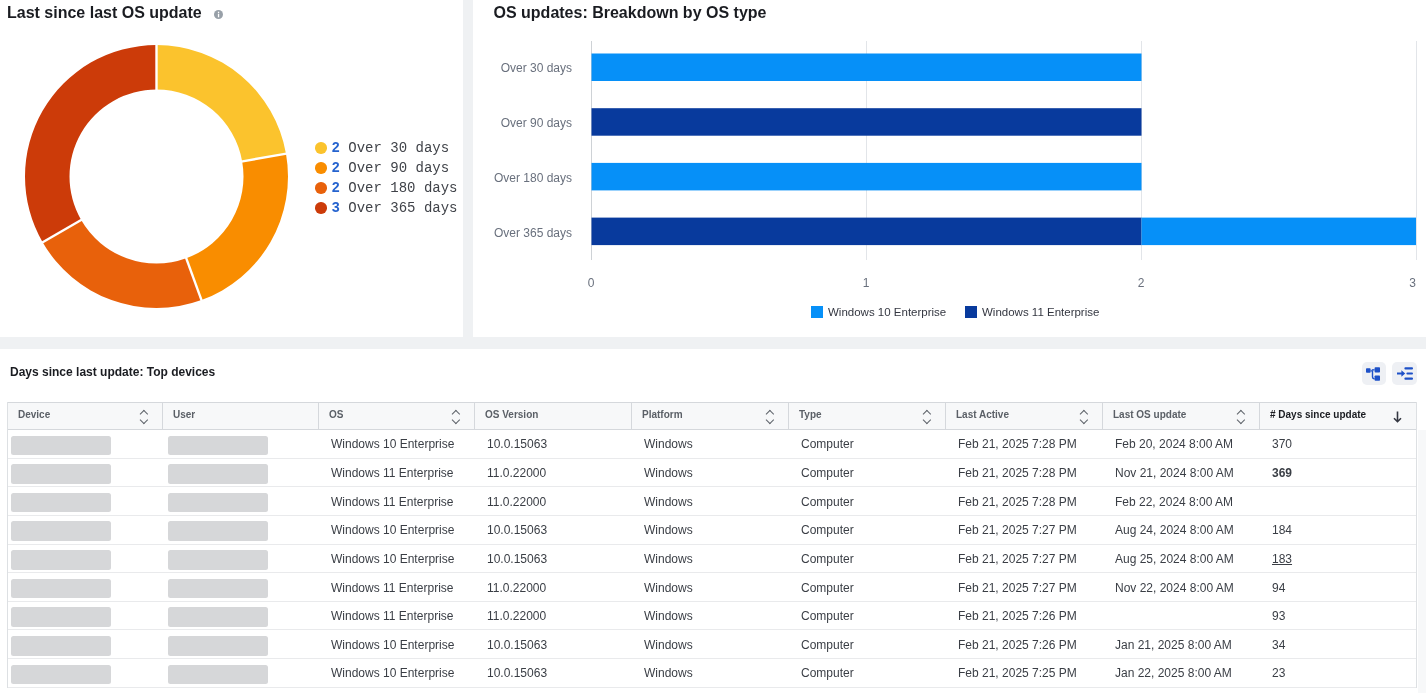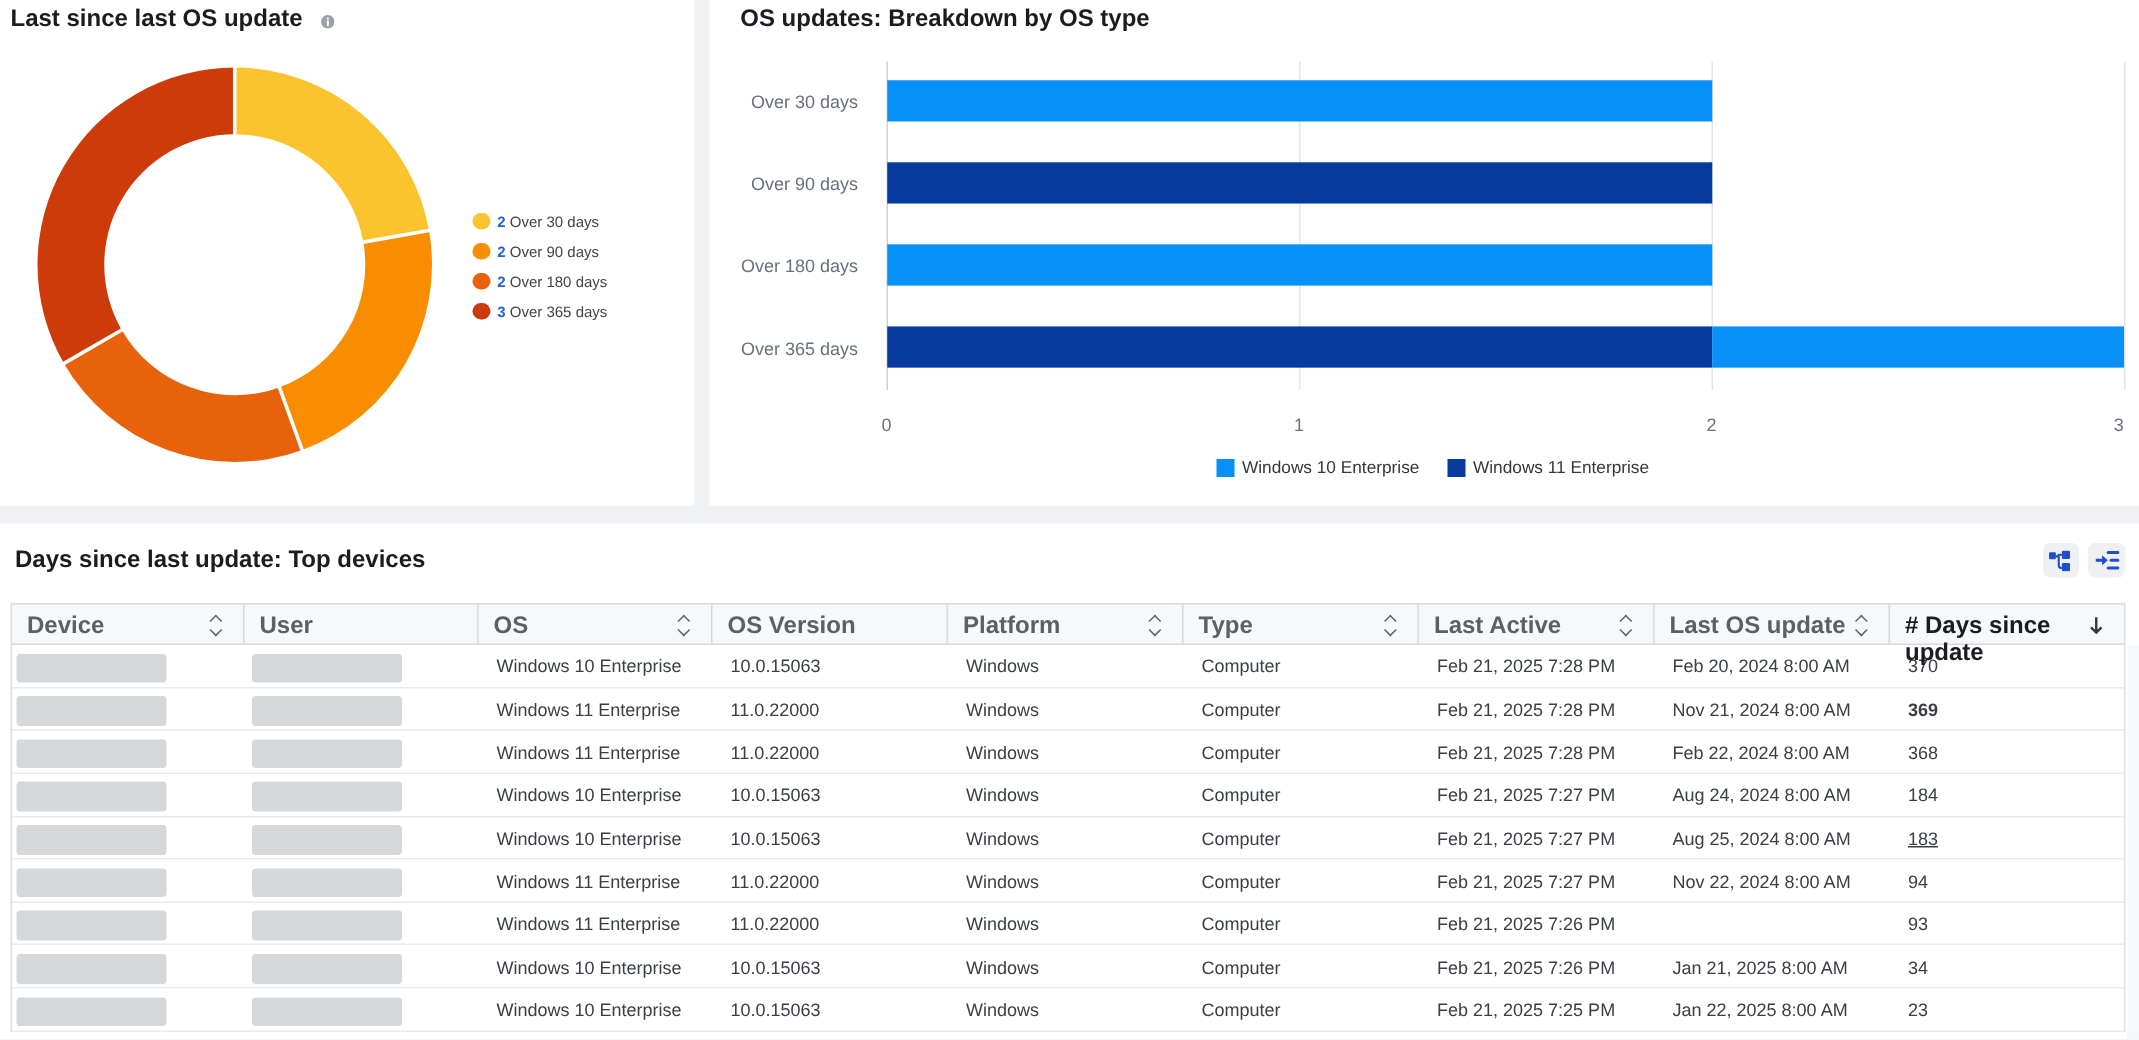--- a/index.html
+++ b/index.html
@@ -30,21 +30,21 @@
 
       <g stroke="#fff" stroke-width="2.4">
         <line x1="0" y1="-85" x2="0" y2="-133"></line>
         <line x1="84.7" y1="-14.93" x2="131.4" y2="-23.17"></line>
         <line x1="29.41" y1="80.81" x2="45.63" y2="125.37"></line>
         <line x1="-74.48" y1="43" x2="-115.55" y2="66.72"></line>
       </g>
     </g>
   </svg>
 
-  <div style="position:absolute; left:315px; top:141.5px; font-size:10px; color:#404349;">
+  <div style="position:absolute; left:315px; top:141.5px; font-size:14px; color:#404349;font-family:Liberation Mono, monospace;">
     <div style="height:20px; line-height:13px;"><span style="display:inline-block;width:11.5px;height:11.5px;border-radius:50%;background:#fbc32d;vertical-align:-2px;margin-right:5px;"></span><span style="color:#2563cf;font-weight:bold;">2</span> Over 30 days</div>
     <div style="height:20px; line-height:13px;"><span style="display:inline-block;width:11.5px;height:11.5px;border-radius:50%;background:#f98d00;vertical-align:-2px;margin-right:5px;"></span><span style="color:#2563cf;font-weight:bold;">2</span> Over 90 days</div>
     <div style="height:20px; line-height:13px;"><span style="display:inline-block;width:11.5px;height:11.5px;border-radius:50%;background:#e8610b;vertical-align:-2px;margin-right:5px;"></span><span style="color:#2563cf;font-weight:bold;">2</span> Over 180 days</div>
     <div style="height:20px; line-height:13px;"><span style="display:inline-block;width:11.5px;height:11.5px;border-radius:50%;background:#cc3b09;vertical-align:-2px;margin-right:5px;"></span><span style="color:#2563cf;font-weight:bold;">3</span> Over 365 days</div>
   </div>
 </div>
 
 <div class="card" style="left:473px; top:0; width:953px; height:337px;">
   <div class="title" style="left:20.5px; top:5px; font-size:16px; line-height:1;">OS updates: Breakdown by OS type</div>
   <svg style="position:absolute; left:0; top:0;" width="953" height="337" viewBox="0 0 953 337">
@@ -75,21 +75,21 @@
     </g>
 
     <rect x="338" y="306" width="12" height="12" fill="#0690f8"></rect>
     <text x="355" y="315.5" font-size="11.5" fill="#343741">Windows 10 Enterprise</text>
     <rect x="492" y="306" width="12" height="12" fill="#083a9d"></rect>
     <text x="509" y="315.5" font-size="11.5" fill="#343741">Windows 11 Enterprise</text>
   </svg>
 </div>
 
 <div class="card" style="left:0; top:348.5px; width:1426px; height:344.5px;">
-  <div class="title" style="left:10px; top:17.3px; font-size:16px; line-height:1;">Days since last update: Top devices</div>
+  <div class="title" style="left:10px; top:17.3px; font-size:12px; line-height:1;">Days since last update: Top devices</div>
 
   <div style="position:absolute; left:1361.5px; top:13.5px; width:24.5px; height:23px; background:#eef0f4; border-radius:5px;">
     <svg style="position:absolute;left:4.5px;top:4px;" width="15" height="15" viewBox="0 0 15 15">
       <g fill="#1d50c8">
         <rect x="0" y="2.2" width="4.6" height="4.6" rx="0.8"></rect>
         <rect x="8.6" y="1.2" width="5.4" height="5.4" rx="0.8"></rect>
         <rect x="8.6" y="9.4" width="5.4" height="5.4" rx="0.8"></rect>
         <path d="M4.6 4.2 L7.2 4.2 L7.2 10.8 A 1.2 1.2 0 0 0 8.4 12 L8.6 12 L8.6 13.4 L8 13.4 A 2.4 2.4 0 0 1 5.8 11 L5.8 5.6 L4.6 5.6 Z" fill="#1d50c8"></path>
         <rect x="5.8" y="3.2" width="2.8" height="1.3"></rect>
       </g>
@@ -101,21 +101,21 @@
         <rect x="7.4" y="0.3" width="8.6" height="2.1" rx="1"></rect>
         <rect x="9.4" y="5.45" width="6.6" height="2.1" rx="1"></rect>
         <rect x="7.4" y="10.6" width="8.6" height="2.1" rx="1"></rect>
         <path d="M0 5.5 L4.4 5.5 L4.4 3.2 L8.2 6.5 L4.4 9.8 L4.4 7.5 L0 7.5 Z"></path>
       </g>
     </svg>
   </div>
 
   <div style="position:absolute; left:6.5px; top:53.5px; width:1410px; border-left:1px solid #dde0e3; border-right:1px solid #dde0e3;">
 
-    <div style="display:flex; height:28px; background:#f7f8f9; border-top:1px solid #d5d8dc; border-bottom:1px solid #d5d8dc; font-size:16px; font-weight:bold; color:#5b6067;">
+    <div style="display:flex; height:28px; background:#f7f8f9; border-top:1px solid #d5d8dc; border-bottom:1px solid #d5d8dc; font-size:10px; font-weight:bold; color:#5b6067;">
       <div class="hc" style="width:155px;">Device<span class="sort"></span></div>
       <div class="hc" style="width:156px;">User</div>
       <div class="hc" style="width:156px;">OS<span class="sort"></span></div>
       <div class="hc" style="width:157px;">OS Version</div>
       <div class="hc" style="width:157px;">Platform<span class="sort"></span></div>
       <div class="hc" style="width:157px;">Type<span class="sort"></span></div>
       <div class="hc" style="width:157px;">Last Active<span class="sort"></span></div>
       <div class="hc" style="width:157px;">Last OS update<span class="sort"></span></div>
       <div class="hc" style="width:156px; border-right:none; color:#1a1c21;"># Days since update<svg style="position:absolute; right:13.5px; top:8px;" width="9" height="12" viewBox="0 0 9 12">
             <path d="M4.5 0.5 L4.5 10.5 M1 7.2 L4.5 10.7 L8 7.2" fill="none" stroke="#343741" stroke-width="1.6"></path>
@@ -159,21 +159,20 @@
           </div>
   <div style="width:156px;padding-left:0;padding-top:0;">
             <div class="ph" style="margin-left:5px;width:100.5px;"></div>
           </div>
   <div style="width:156px;">Windows 11 Enterprise</div>
   <div style="width:157px;">11.0.22000</div>
   <div style="width:157px;">Windows</div>
   <div style="width:157px;">Computer</div>
   <div style="width:157px;">Feb 21, 2025 7:28 PM</div>
   <div style="width:157px;">Feb 22, 2024 8:00 AM</div>
-  <div style="width:156px;">368</div>
 </div>
 <div class="row">
   <div style="width:155px;padding-left:0;padding-top:0;">
             <div class="ph" style="margin-left:3px;width:100.5px;"></div>
           </div>
   <div style="width:156px;padding-left:0;padding-top:0;">
             <div class="ph" style="margin-left:5px;width:100.5px;"></div>
           </div>
   <div style="width:156px;">Windows 10 Enterprise</div>
   <div style="width:157px;">10.0.15063</div>

